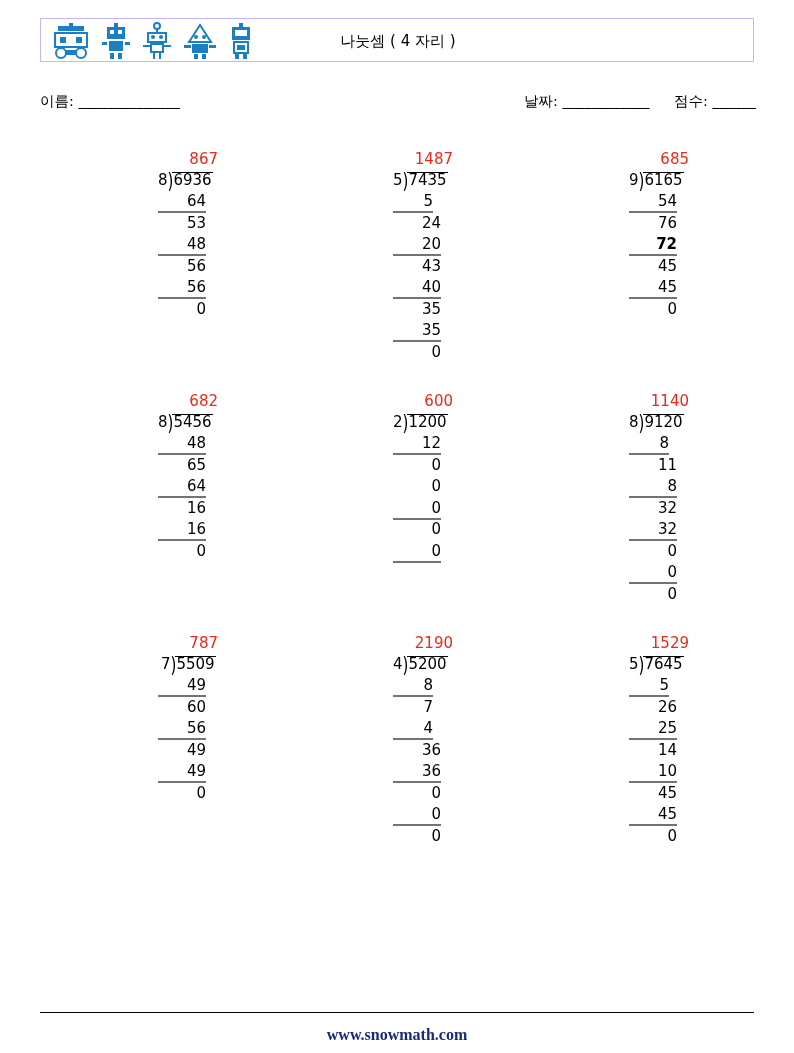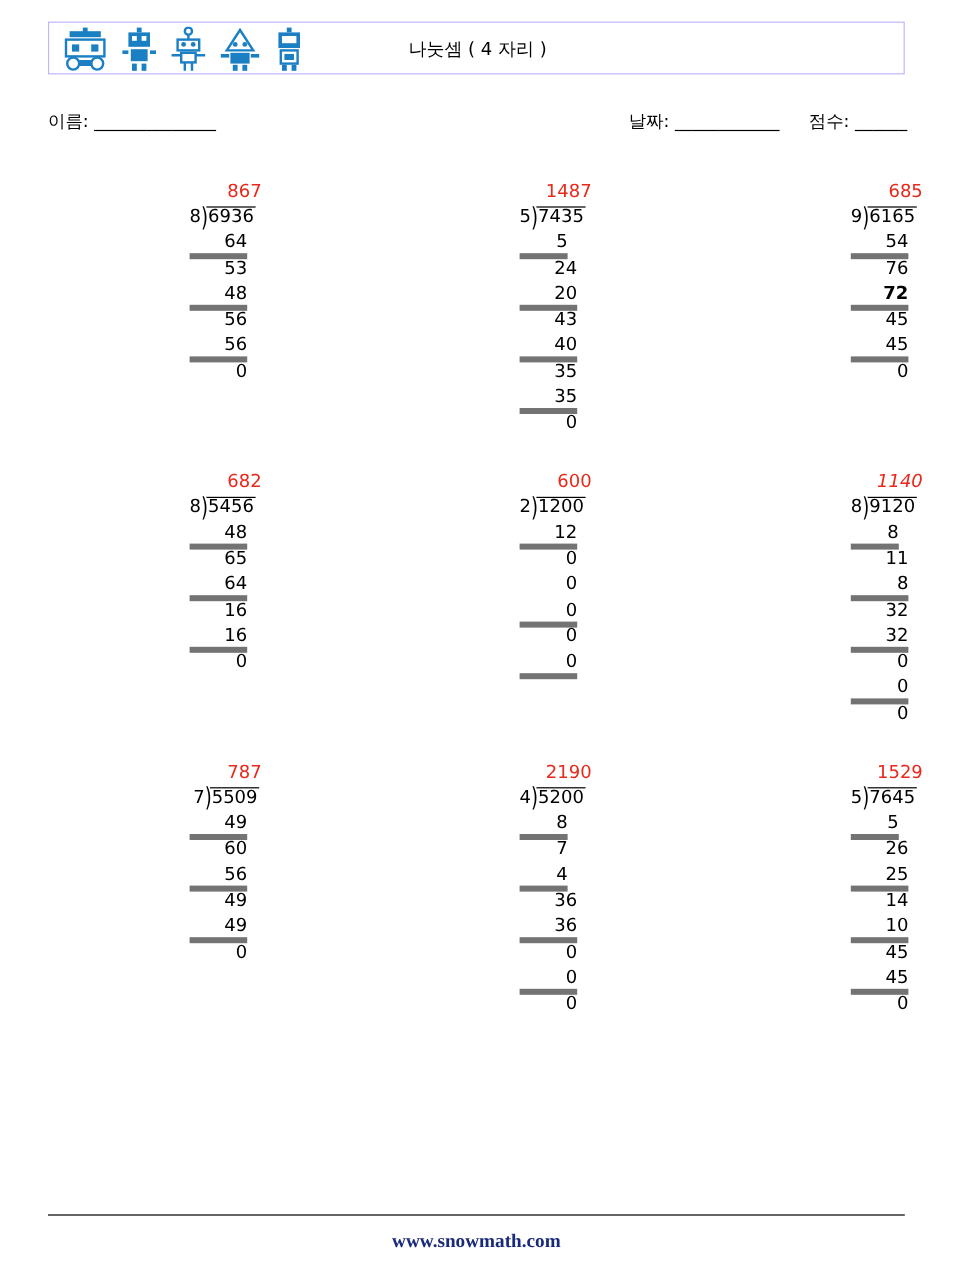--- a/index.html
+++ b/index.html
@@ -78,21 +78,20 @@
   
   .grid {
     position: absolute;
     left: 40px;
     top: 136px;
     width: 714px;
   }
   .row {
     display: flex;
     width: 714px;
-    gap: 40px;
   }
   .cell {
     width: 238px;
     position: relative;
     height: 242px;
   }
   .work {
     position: relative;
     width: 238px;
     font-size: 15px;
@@ -128,21 +127,21 @@
     top: 1px;
   }
   
   .step {
     position: absolute;
     white-space: nowrap;
     font-size: 15px;
     text-align: right;
   }
   .step.bar {
-    border-bottom: 5px solid #737373;
+    border-bottom: 2px solid #737373;
     padding-bottom: 2px;
   }
 
   
   .footer-rule {
     position: absolute;
     left: 40px;
     top: 1012px;
     width: 714px;
     border-top: 1px solid #000;
@@ -322,21 +321,21 @@
         <div class="step" style="left:115px; top:80px; width:48px;">0</div>
         <div class="step" style="left:115px; top:101px; width:48px;">0</div>
         <div class="step bar" style="left:115px; top:123px; width:48px;">0</div>
         <div class="step" style="left:115px; top:144px; width:48px;">0</div>
         <div class="step bar" style="left:115px; top:166px; width:48px;">0</div>
       </div>
     </div>
 
     <div class="cell">
       <div class="work">
-        <div class="quotient" style="left:113px; top:16px; width:60px;font-style:italic;">1140</div>
+        <div class="quotient" style="left:113px; top:16px; width:60px;">1140</div>
         <div class="divline" style="left:113px; top:36px;">
           <span>8</span><span class="bracket">)</span><span class="dividend-box">9120</span>
         </div>
         <div class="step bar" style="left:113px; top:58px; width:40px;">8</div>
         <div class="step" style="left:113px; top:80px; width:48px;">11</div>
         <div class="step bar" style="left:113px; top:101px; width:48px;">8</div>
         <div class="step" style="left:113px; top:123px; width:48px;">32</div>
         <div class="step bar" style="left:113px; top:144px; width:48px;">32</div>
         <div class="step" style="left:113px; top:166px; width:48px;">0</div>
         <div class="step bar" style="left:113px; top:187px; width:48px;">0</div>

